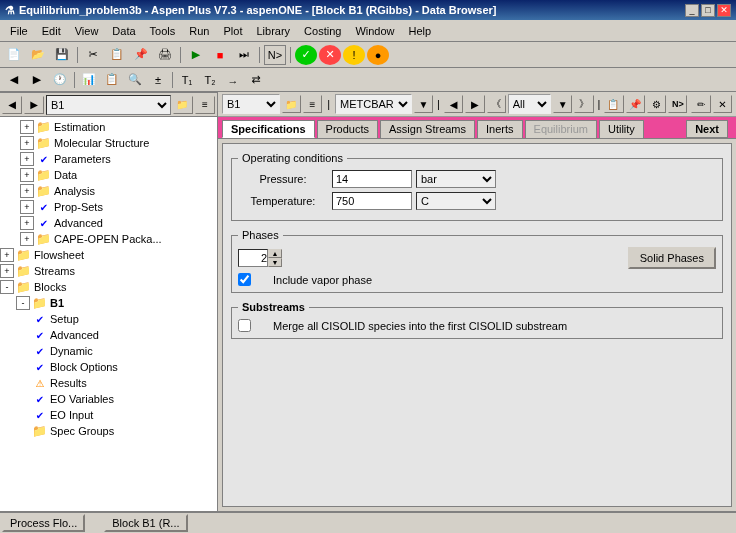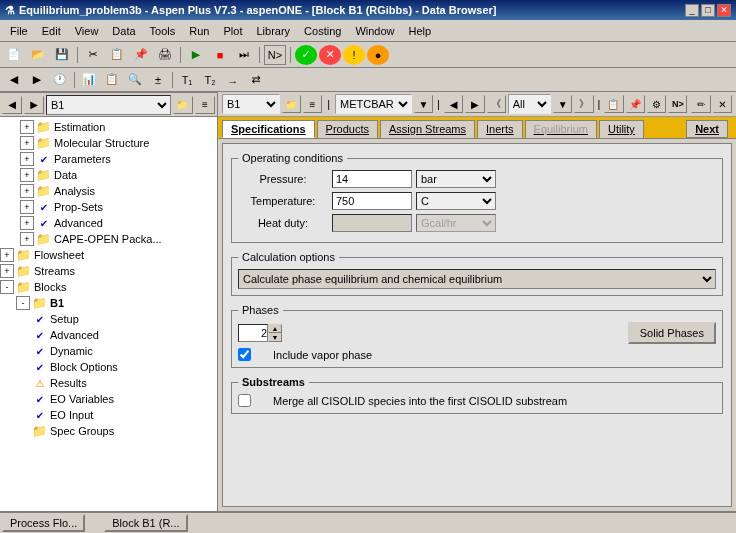--- a/index.html
+++ b/index.html
@@ -294,21 +294,21 @@
       <span style="padding:0 2px;">|</span>
       <div class="icon-btn">📋</div>
       <div class="icon-btn">📌</div>
       <div class="icon-btn">⚙</div>
       <div class="icon-btn" style="font-size:9px; font-weight:bold;">N&gt;</div>
       <span style="flex:1;"></span>
       <div class="icon-btn">✏</div>
       <div class="icon-btn">✕</div>
     </div>
 
-    <div id="tabs" style="display:flex; background:#eab308; padding:3px 4px 0 4px; border-bottom:1px solid #808080;text-decoration:underline;">
+    <div id="tabs" style="display:flex; background:#ec4899; padding:3px 4px 0 4px; border-bottom:1px solid #808080;">
       <div class="tab active">Specifications</div>
       <div class="tab">Products</div>
       <div class="tab">Assign Streams</div>
       <div class="tab">Inerts</div>
       <div class="tab disabled">Equilibrium</div>
       <div class="tab">Utility</div>
       <div style="flex:1;"></div>
       <div class="tab-next">Next</div>
     </div>
 
@@ -323,36 +323,22 @@
             <option>bar</option><option>atm</option><option>psi</option>
           </select>
         </div>
         <div class="form-row">
           <label class="form-label">Temperature:</label>
           <input type="text" class="form-input" value="750" style="">
           <select class="form-select">
             <option>C</option><option>K</option><option>F</option>
           </select>
         </div>
-        <div class="form-row">
-          <label class="form-label">Heat duty:</label>
-          <input type="text" class="form-input disabled" disabled="" style="background: rgb(212, 208, 200);">
-          <select class="form-select" disabled="" style="background:#d4d0c8;">
-            <option>Gcal/hr</option>
-          </select>
-        </div>
       </fieldset>
 
-      <fieldset style="border:1px solid #808080; margin-bottom:8px; padding:6px;">
-        <legend style="font-size:11px; padding:0 4px;">Calculation options</legend>
-        <select class="full-select" style="width:100%; background:#d4d0c8;">
-          <option>Calculate phase equilibrium and chemical equilibrium</option>
-          <option>Calculate phase equilibrium only</option>
-        </select>
-      </fieldset>
 
       <fieldset style="border:1px solid #808080; margin-bottom:8px; padding:6px;">
         <legend style="font-size:11px; padding:0 4px;">Phases</legend>
         <div class="form-row">
           <div class="spinbox">
             <input type="text" value="2" style="border: 1px inset rgb(128, 128, 128); height: 18px; font-size: 11px; width: 30px; text-align: right;">
             <div class="spinbox-btns">
               <div class="spinbox-btn">▲</div>
               <div class="spinbox-btn">▼</div>
             </div>

